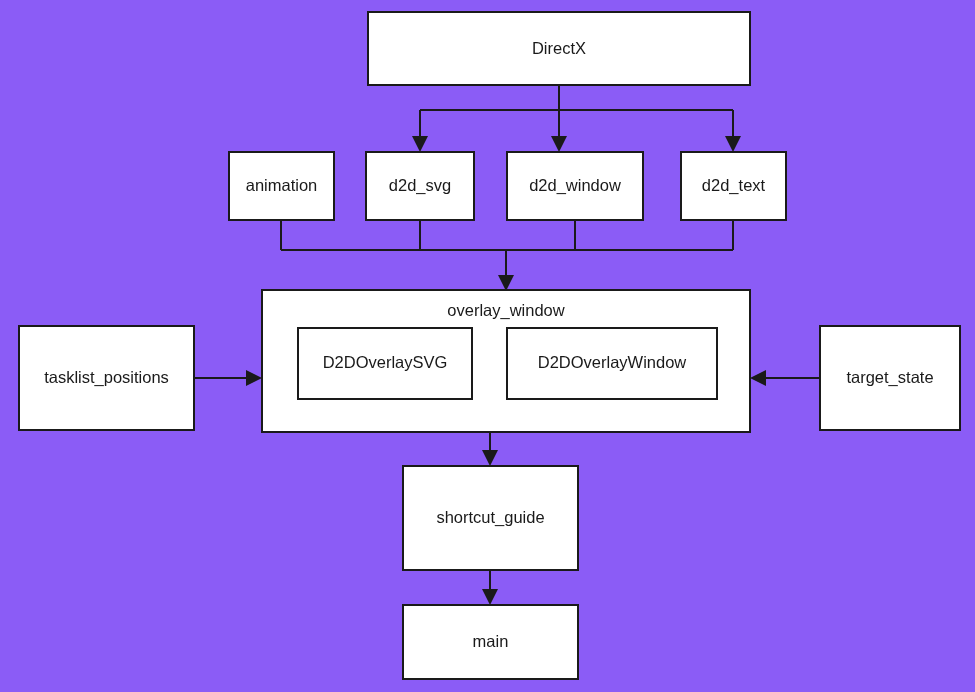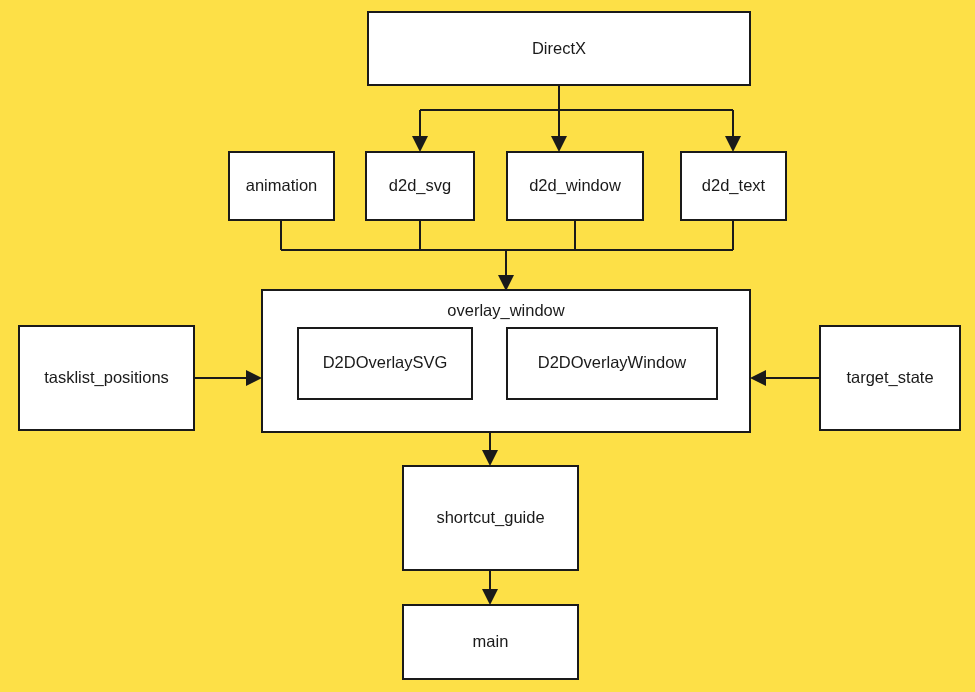--- a/index.html
+++ b/index.html
@@ -10,21 +10,21 @@
   body {
     width: 975px;
     height: 692px;
     font-family: "Liberation Sans", sans-serif;
     overflow: hidden;
   }
   #diagram-root {
     position: relative;
     width: 975px;
     height: 692px;
-    background: #fde047;
+    background: #8b5cf6;
   }
   svg.diagram {
     display: block;
     width: 975px;
     height: 692px;
   }
   .node-rect {
     fill: #ffffff;
     stroke: #1a1a1a;
     stroke-width: 2;

